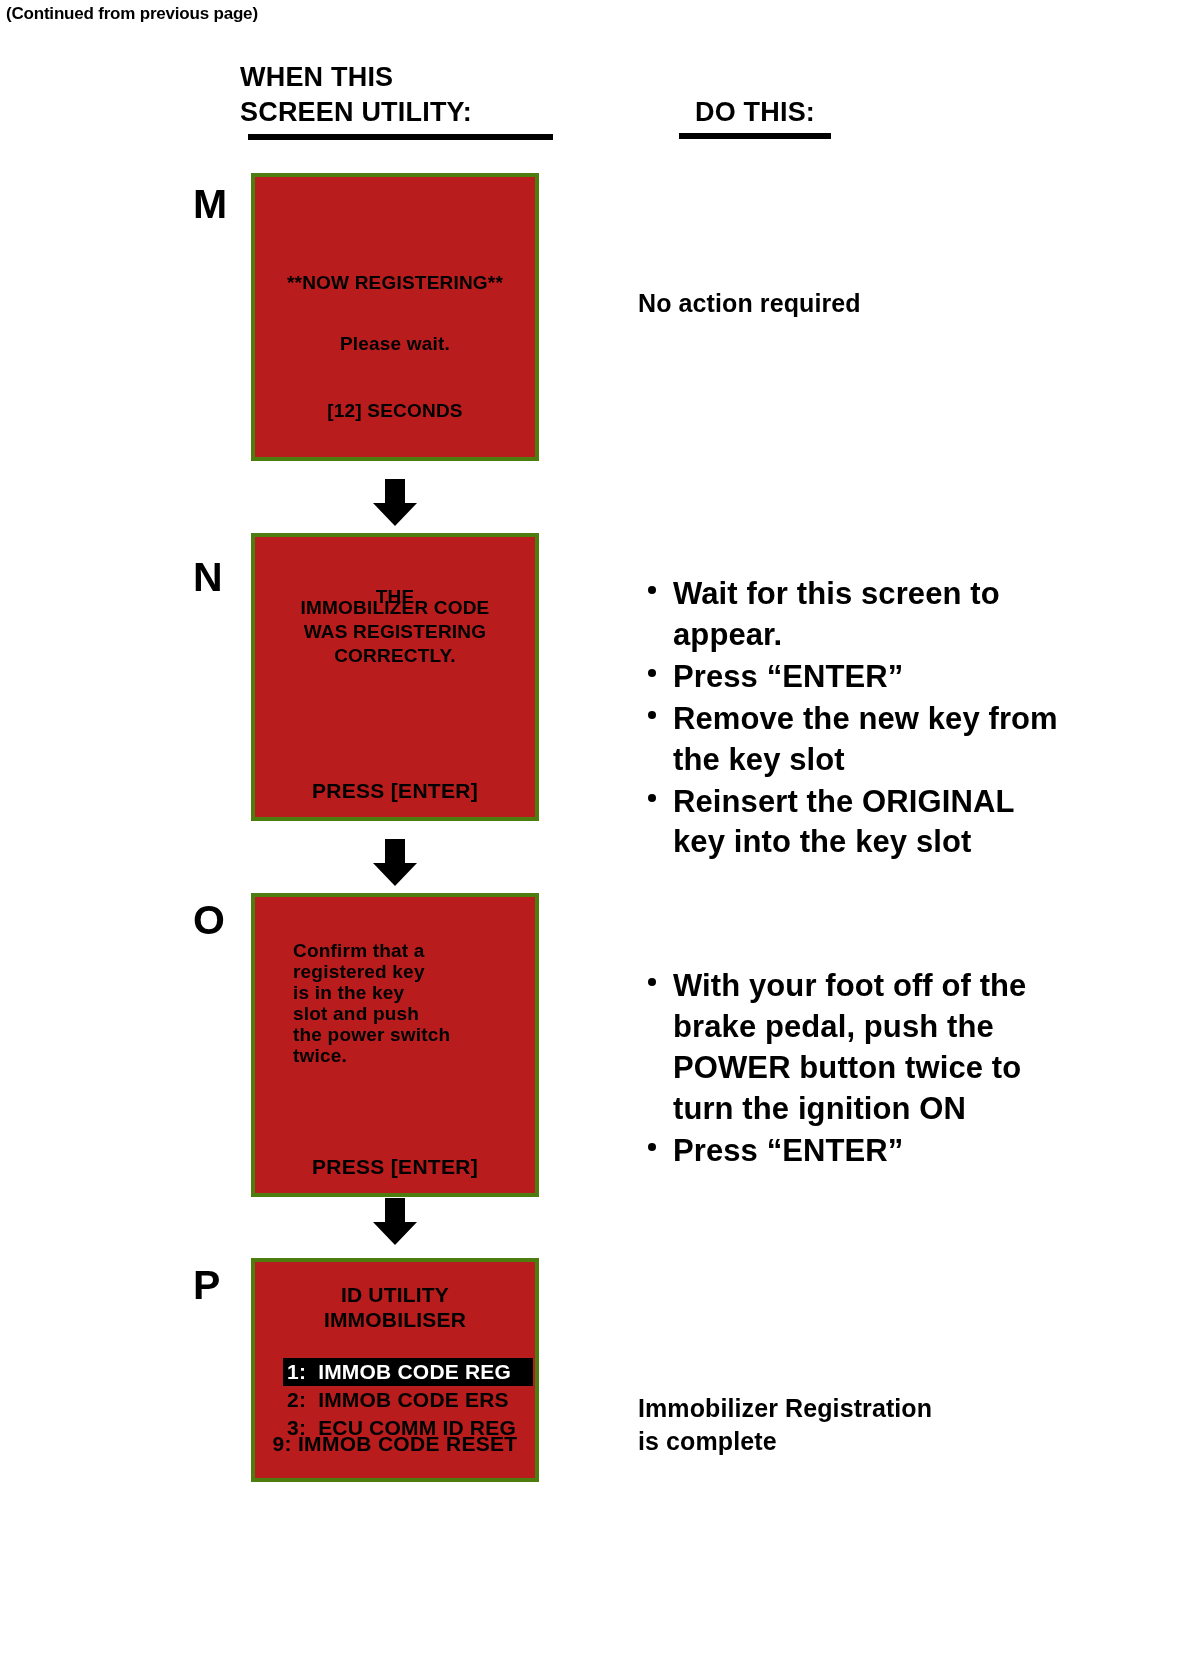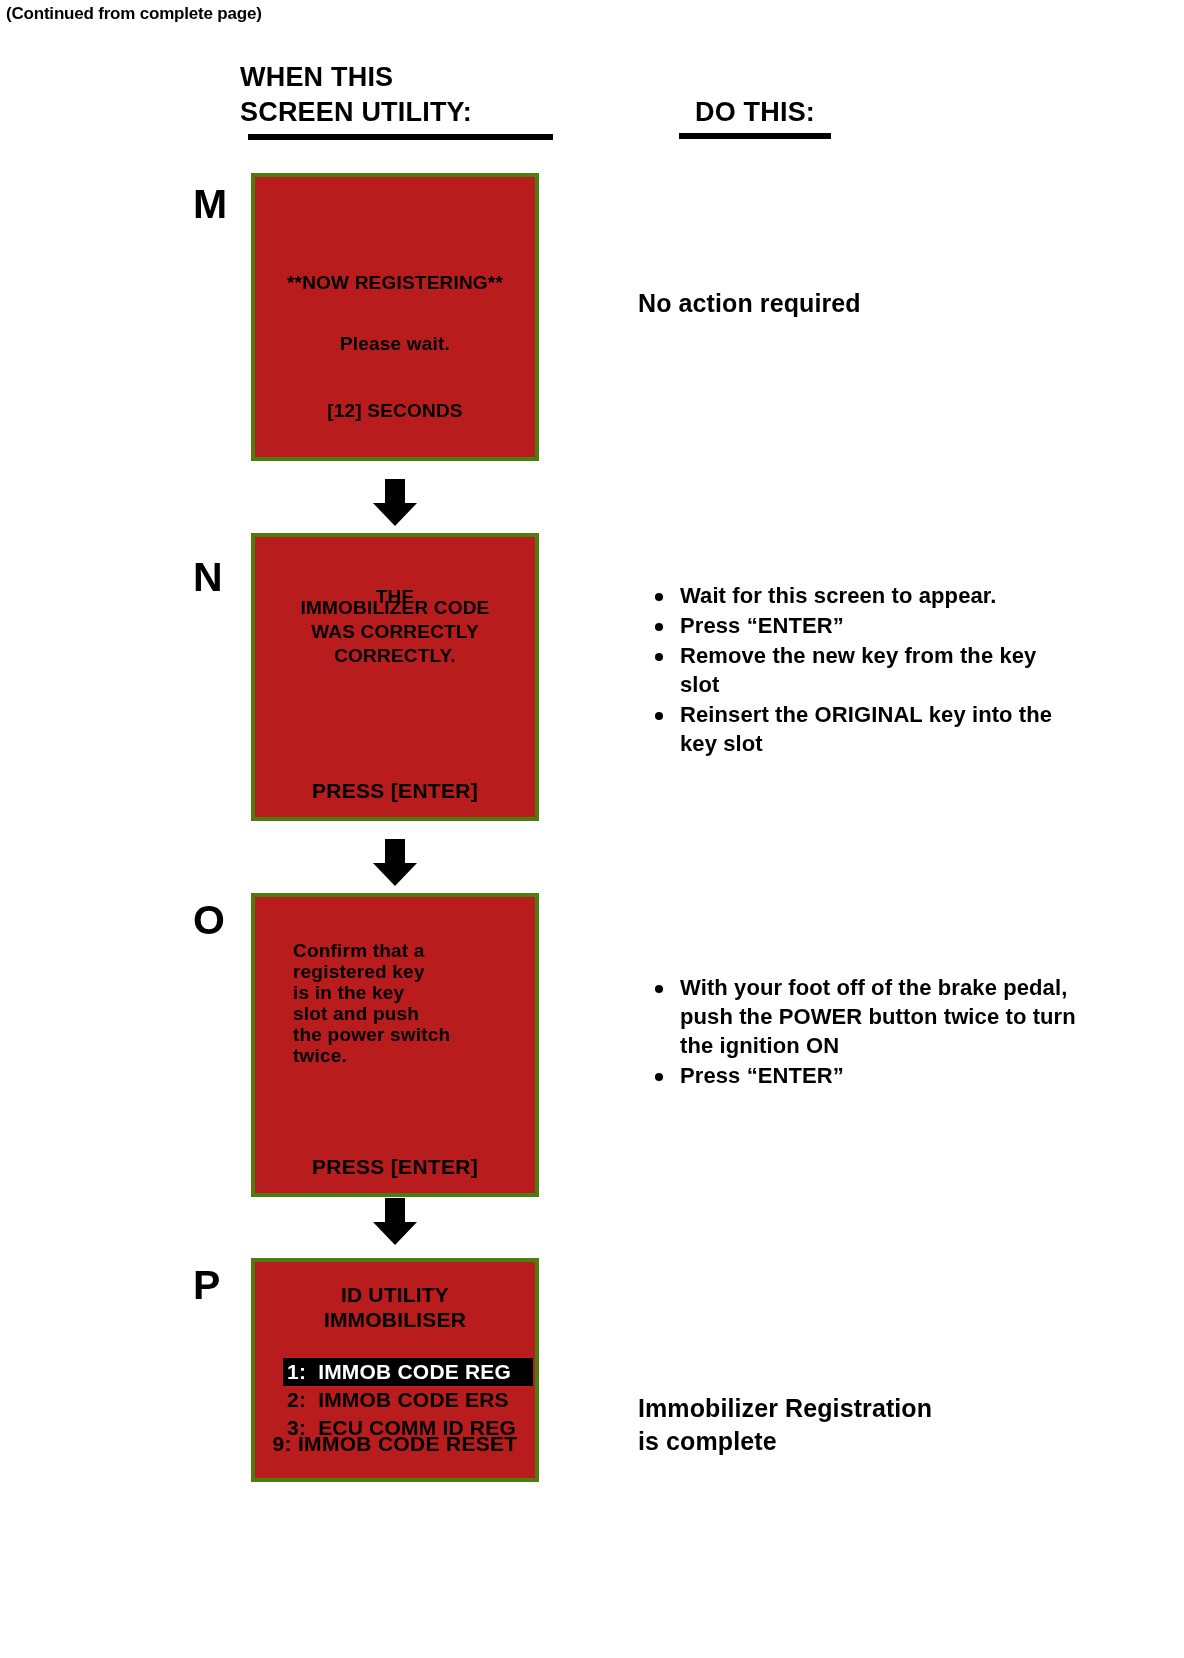--- a/index.html
+++ b/index.html
@@ -152,24 +152,24 @@
   .instr-plain {
     position: absolute;
     font-size: 25px;
     font-weight: bold;
     line-height: 1.3;
     letter-spacing: 0.1px;
   }
 
   .instr-list {
     position: absolute;
-    margin: 11px;
+    margin: 4px;
     padding: 0;
     list-style: none;
-    font-size: 22px;
+    font-size: 31px;
     font-weight: bold;
     line-height: 1.32;
     letter-spacing: 0.1px;
   }
   .instr-list li {
     position: relative;
     padding-left: 31px;
     margin-bottom: 1px;
   }
   .instr-list li .bullet-dot {
@@ -180,21 +180,21 @@
     height: 8px;
     border-radius: 50%;
     background: #000;
   }
 </style>
 </head>
 <body>
 
 <div class="page">
 
-  <div class="continued-note">(Continued from complete page)</div>
+  <div class="continued-note">(Continued from previous page)</div>
 
   <div class="col-head-left">
     <div>WHEN THIS</div>
     <div>SCREEN UTILITY:</div>
     <div class="ul-line"></div>
   </div>
 
   <div class="col-head-right">
     <div>DO THIS:</div>
     <div class="ul-line"></div>
@@ -217,21 +217,21 @@
       <polygon points="13,0 33,0 33,24 45,24 23,47 1,24 13,24" fill="#000"></polygon>
     </svg>
   </div>
 
   <div class="step-letter" style="left:193px; top:557px;">N</div>
 
   <div class="screen-box" style="left:251px; top:533px; width:288px; height:288px;">
     <div class="screen-inner">
       <div class="scr-text" style="top:48px;">THE</div>
       <div class="scr-text" style="top:59px;">IMMOBILIZER CODE</div>
-      <div class="scr-text" style="top:83px;">WAS CORRECTLY</div>
+      <div class="scr-text" style="top:83px;">WAS REGISTERING</div>
       <div class="scr-text" style="top:107px;">CORRECTLY.</div>
       <div class="scr-footer">PRESS [ENTER]</div>
     </div>
   </div>
 
   <ul class="instr-list" style="left:638px; top:570px; width:420px;">
     <li>
       <span class="bullet-dot"></span>
       <span>Wait for this screen to appear.</span>
     </li>

